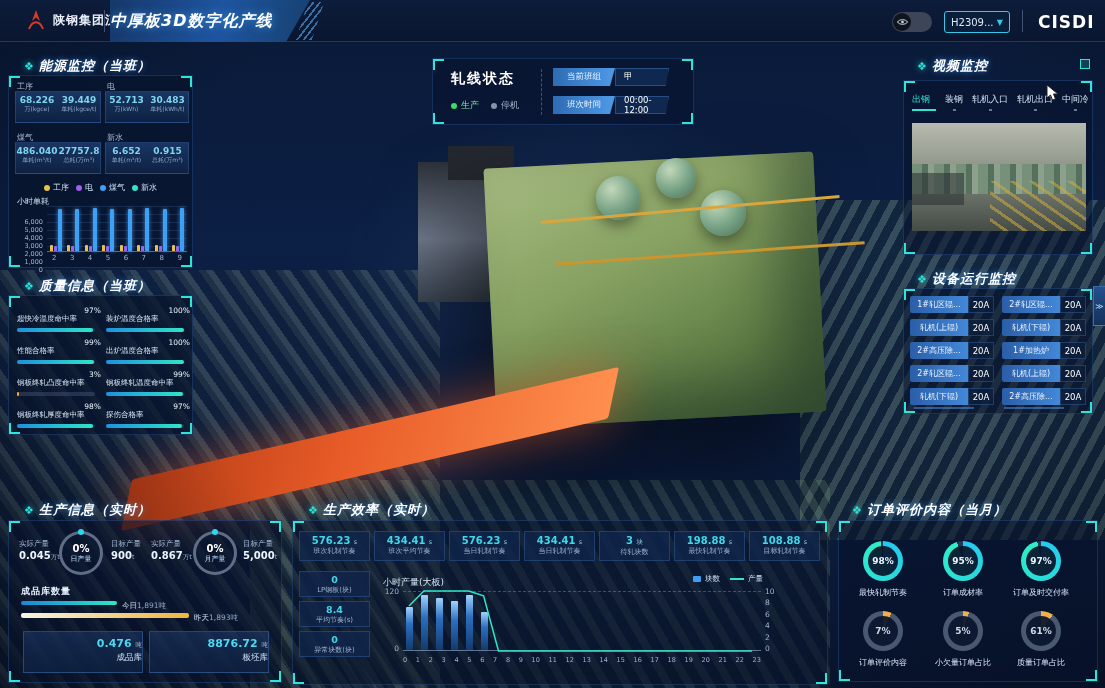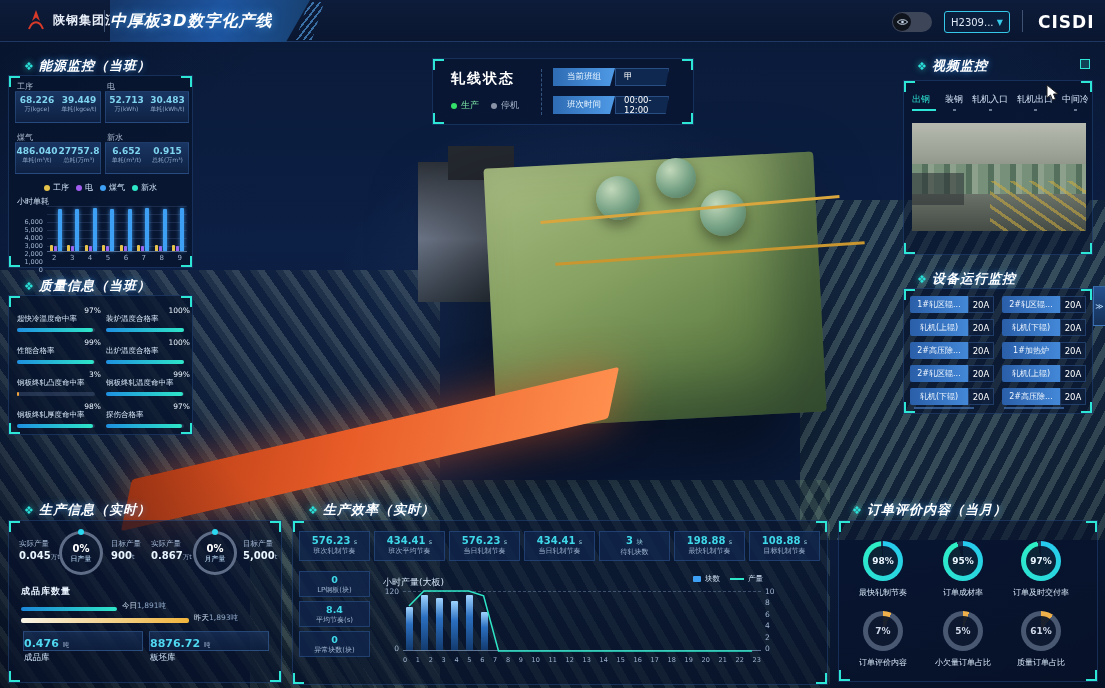--- a/index.html
+++ b/index.html
@@ -131,25 +131,25 @@
   
   .pr-lab{position:absolute;font-size:7.5px;color:#9fb4d0;white-space:nowrap}
   .pr-val{position:absolute;font-size:10px;font-weight:bold;color:#eaf6ff;white-space:nowrap}
   .pr-val small{font-size:6.5px;color:#9fb4d0;font-weight:normal}
   .ring{position:absolute;width:44px;height:44px;border:3px solid rgba(110,125,150,.85);border-radius:50%;
     display:flex;flex-direction:column;align-items:center;justify-content:center;background:rgba(10,22,46,.5)}
   .ring::before{content:'';position:absolute;top:-5px;left:50%;margin-left:-3px;width:6px;height:6px;border-radius:50%;background:#2ad8f0}
   .ring-pct{font-size:10px;font-weight:bold;color:#fff}
   .ring-lab{font-size:7px;color:#bfe0ff}
   .stk-t{position:absolute;left:12px;top:64px;font-size:9px;font-weight:bold;color:#e8f2ff;letter-spacing:1px}
-  .stk-row{position:absolute;left:12px;display:flex;align-items:flex-end;gap:5px}
+  .stk-row{position:absolute;left:12px;display:flex;align-items:flex-start;gap:5px}
   .stk-bar1{height:4px;background:linear-gradient(90deg,#1b86d8,#2ee6c8);border-radius:2px}
   .stk-bar2{height:5px;background:linear-gradient(90deg,#f8f4e6,#f0b43c);border-radius:2px}
   .stk-lb{font-size:7.5px;color:#cfe0f2}.stk-lb b{color:#8fa8c8;font-weight:normal}
-  .pr-box{position:absolute;width:120px;height:20px;text-align:left;padding-top:5px;
+  .pr-box{position:absolute;width:120px;height:42px;text-align:right;padding-top:5px;
     background:linear-gradient(180deg,rgba(30,60,110,.5),rgba(14,32,64,.85));border:1px solid rgba(80,140,220,.35)}
   .pr-box .bv{font-size:11px;font-weight:bold;color:#4fd8f0}
   .pr-box .bv small{font-size:6.5px;color:#9fb4d0;font-weight:normal}
   .pr-box .bl{font-size:8.5px;color:#d0e4f8;margin-top:2px}
   
   .eff-cards{position:absolute;left:6px;top:10px;display:flex;gap:4px}
   .eff-card{width:71px;height:30px;text-align:center;padding-top:3px;overflow:hidden;
     background:rgba(16,38,76,.8);border:1px solid rgba(70,130,210,.3)}
   .ec-v{font-size:10px;font-weight:bold;color:#3fd8e8;white-space:nowrap}
   .ec-v small{font-size:6.5px;color:#8fc8d8;font-weight:normal}

